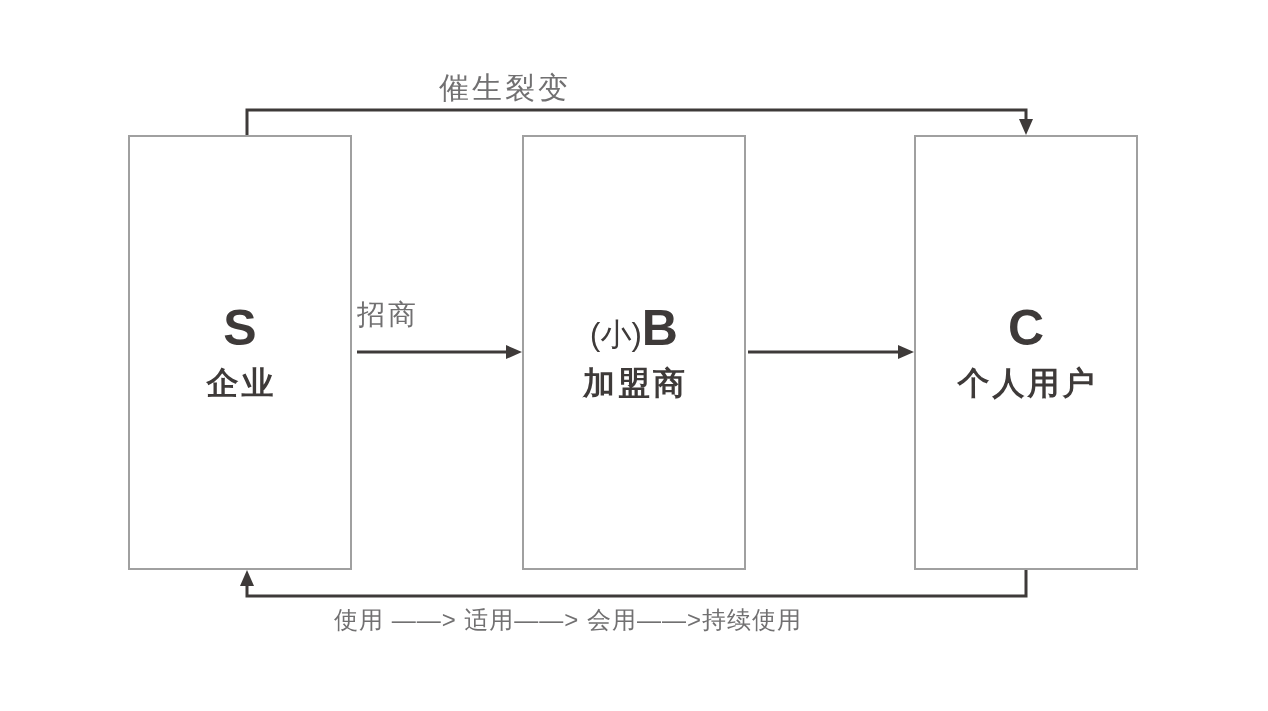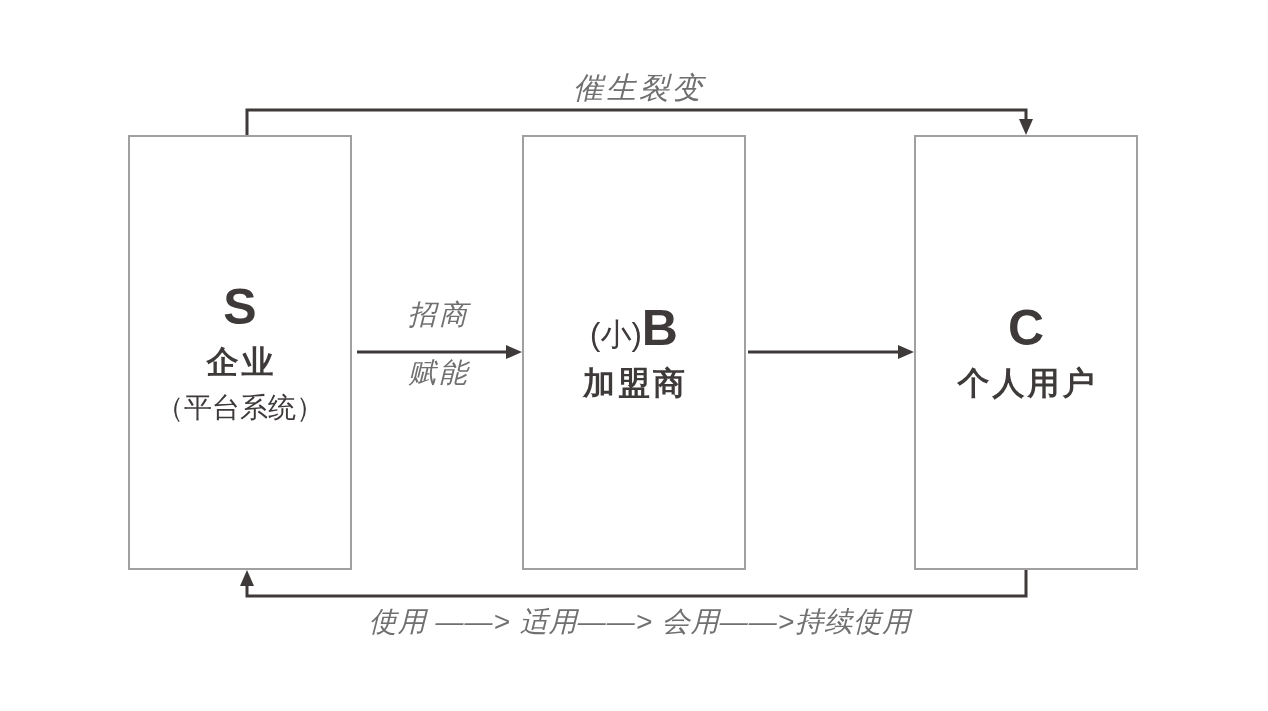--- a/index.html
+++ b/index.html
@@ -80,36 +80,34 @@
   .box-subtitle {
     font-size: 28px;
     font-weight: 400;
     line-height: 1.1;
     color: var(--text-dark);
   }
   .box-subtitle:empty { display: none; }
   .flow-label {
     position: absolute;
     color: var(--label-gray);
-    text-align: center;
     line-height: 1.1;
     white-space: nowrap;
-    font-style: italic;
   }
   .label-top {
     left: 439px; top: 71px; width: 400px;
     font-size: 30px;
     letter-spacing: 3px;
   }
   .label-szb-1 { left: 357px; top: 300px; width: 164px; font-size: 28px; letter-spacing: 3px; }
   .label-szb-2 { left: 357px; top: 358px; width: 164px; font-size: 28px; letter-spacing: 3px; }
   .label-bzc   { left: 749px; top: 315px; width: 164px; font-size: 28px; letter-spacing: 3px; }
   .label-bottom {
     left: 334px; top: 607px; width: 612px;
-    font-size: 28px;
+    font-size: 24px;
     letter-spacing: 1px;
   }
 </style>
 </head>
 <body>
 
 <div class="canvas">
 
   <svg class="arrow-layer" viewBox="0 0 1268 711" aria-hidden="true">
 
@@ -133,21 +131,20 @@
       <polygon points="240,586 254,586 247,570"></polygon>
     </g>
   </svg>
 
   <div class="box box-s">
     <div class="letter-row">
 
       <span class="letter">S</span>
     </div>
     <div class="box-name">企业</div>
-    <div class="box-subtitle">（平台系统）</div>
   </div>
 
   <div class="box box-b">
     <div class="letter-row">
       <span class="letter-prefix">(小)</span>
       <span class="letter">B</span>
     </div>
     <div class="box-name">加盟商</div>
 
   </div>
@@ -155,16 +152,15 @@
   <div class="box box-c">
     <div class="letter-row">
 
       <span class="letter">C</span>
     </div>
     <div class="box-name">个人用户</div>
   </div>
 
   <div class="flow-label label-top">催生裂变</div>
   <div class="flow-label label-szb-1">招商</div>
-  <div class="flow-label label-szb-2">赋能</div>
   <div class="flow-label label-bottom">使用 ——&gt; 适用——&gt; 会用——&gt;持续使用</div>
 
 </div>
 
 </body></html>

